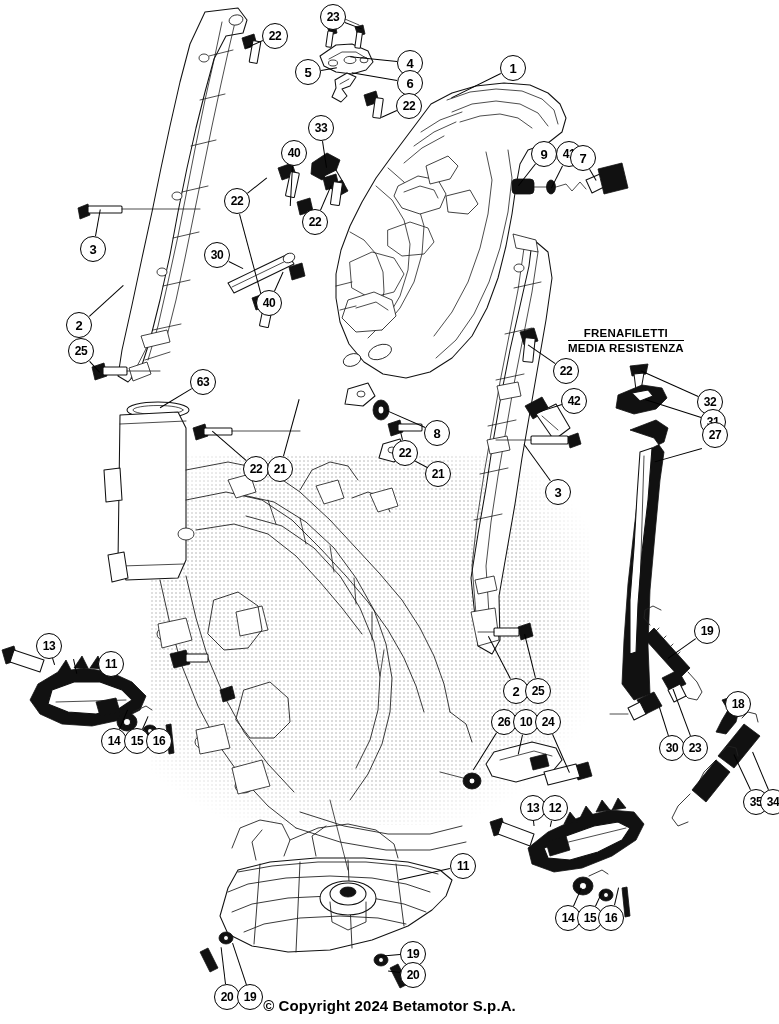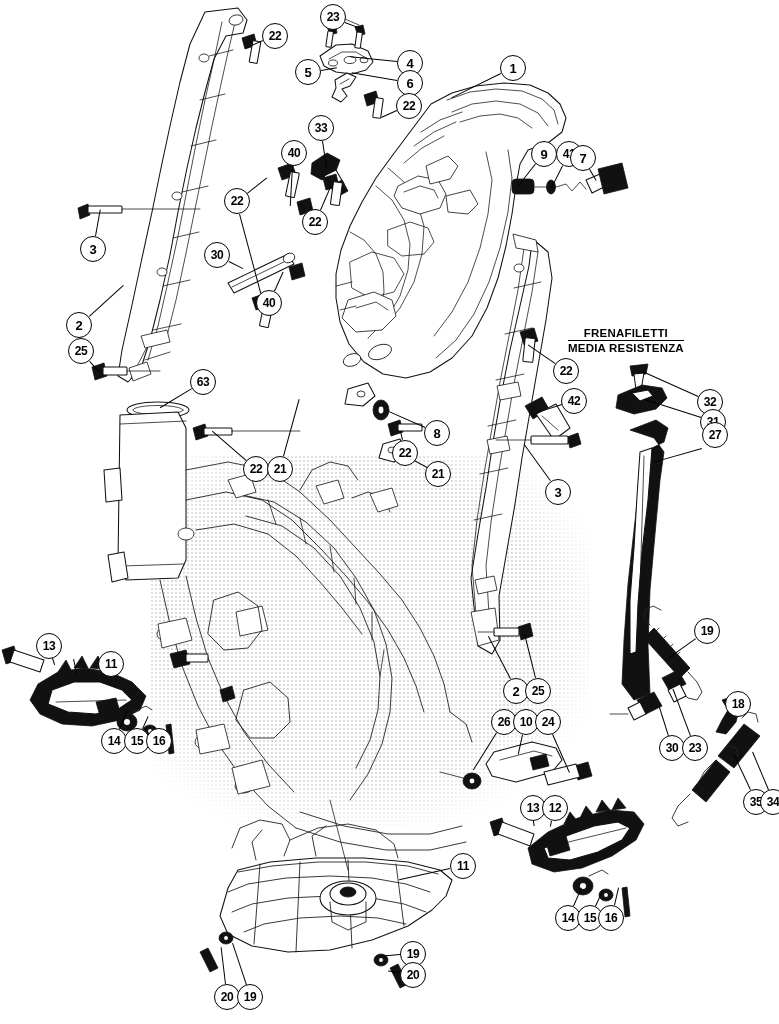--- a/index.html
+++ b/index.html
@@ -607,13 +607,14 @@
       <div class="callout small" style="left: 214px; top: 984px;">20</div>
       <div class="leader" style="left: 245.889px; top: 984.667px; width: 43.921px; transform: rotate(-1.89255rad);"></div>
       <div class="callout small" style="left: 237px; top: 984px;">19</div>
     </div>
 
   <div id="note" style="left: 568px; top: 327px;">
     <span class="l1">FRENAFILETTI</span>
     <span class="l2">MEDIA RESISTENZA</span>
   </div>
 
+  <div id="copyright">© Copyright 2024 Betamotor S.p.A.</div>
 </div>
 
 </body></html>

